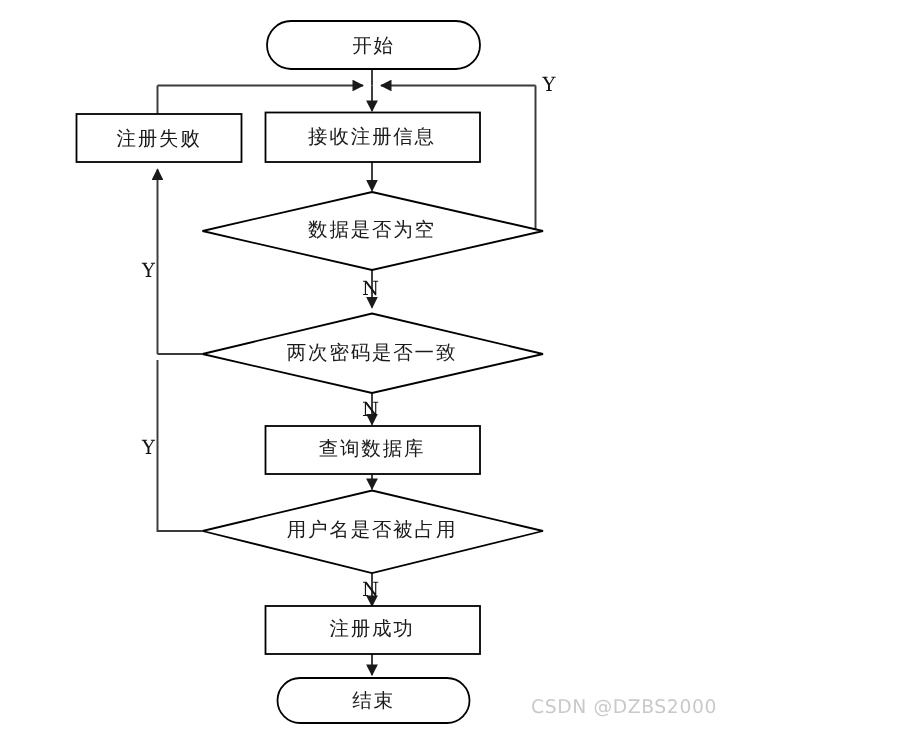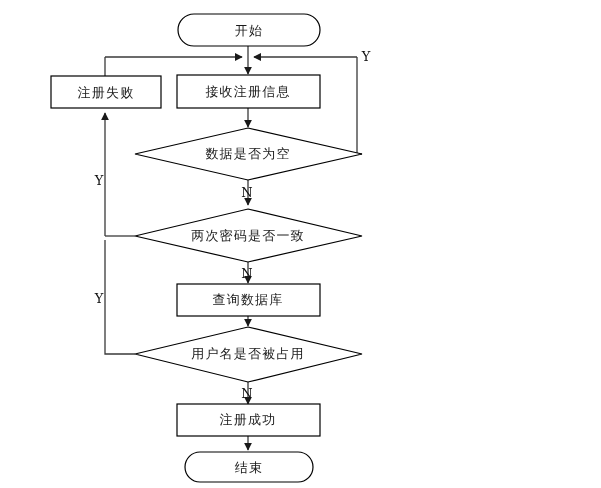--- a/index.html
+++ b/index.html
@@ -136,14 +136,15 @@
     <text class="edge-label" x="99" y="181">Y</text>
 
     <text class="edge-label" x="247" y="274">N</text>
 
     <text class="edge-label" x="99" y="299">Y</text>
 
     <text class="edge-label" x="247" y="394">N</text>
 
   </svg>
 
+  <div class="watermark">CSDN @DZBS2000</div>
 
 </div>
 
 </body></html>

